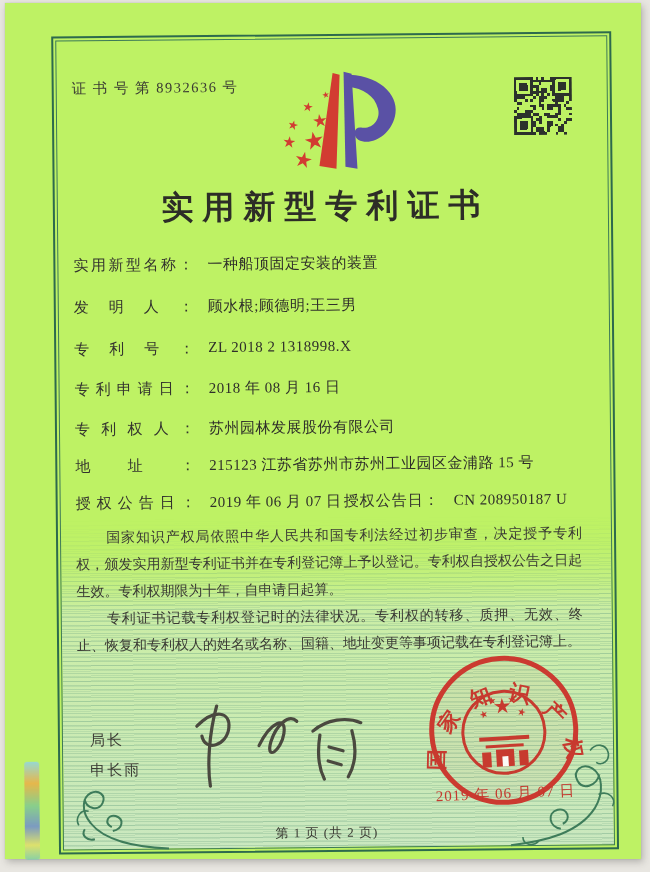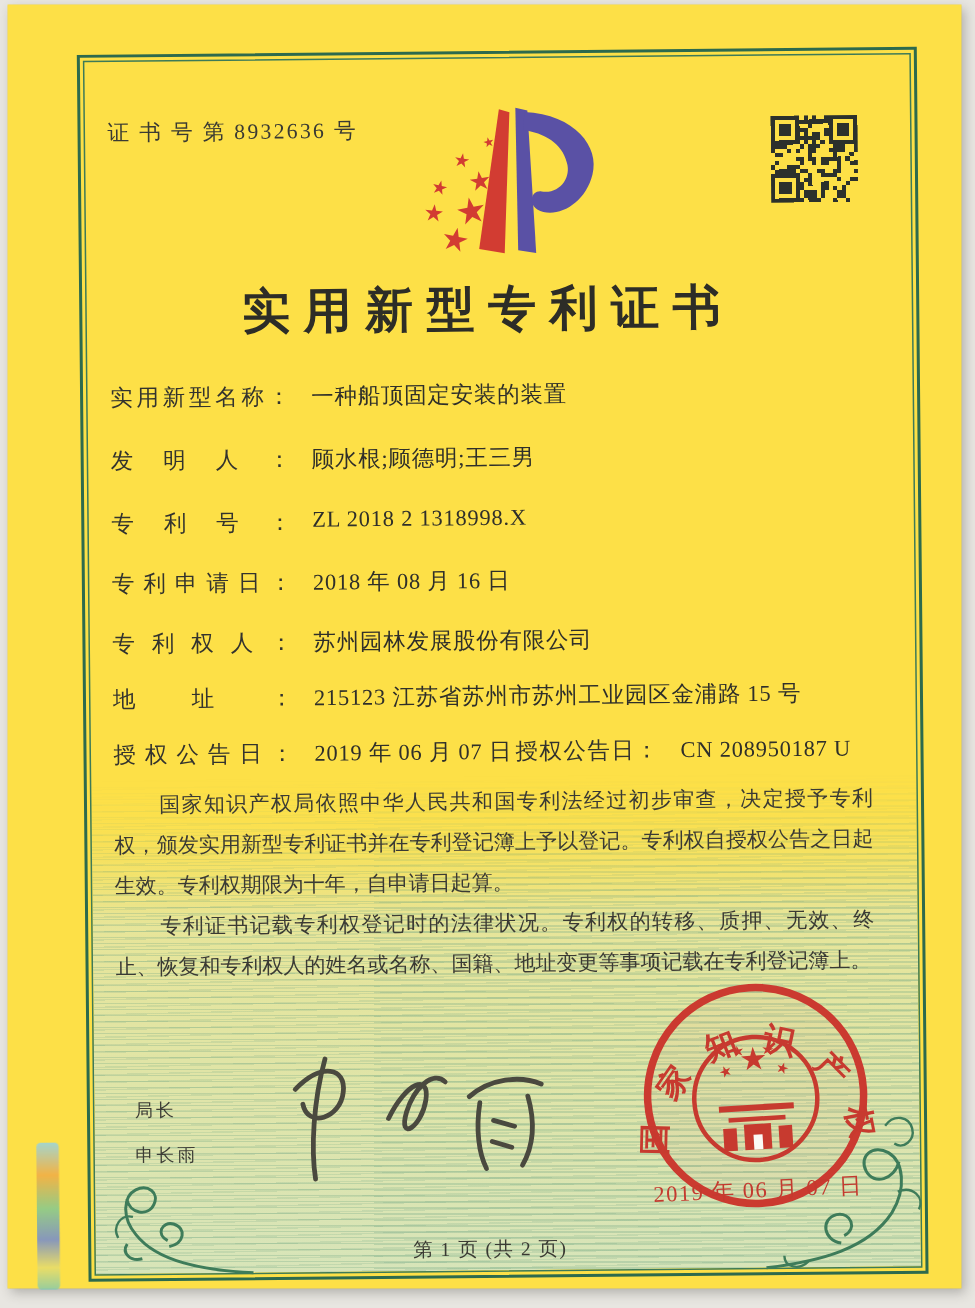--- a/index.html
+++ b/index.html
@@ -4,21 +4,21 @@
 <style>
   html,body{margin:0;padding:0;}
   body{
     width:650px;height:872px;overflow:hidden;position:relative;
     background:#e8e6e1;
     font-family:"Liberation Serif","DejaVu Serif",serif;
     color:#33332e;
   }
   .sheet{
     position:absolute;left:5px;top:3px;right:9px;bottom:13px;
-    background:#fde047;
+    background:#bef264;
     box-shadow:2px 3px 7px rgba(60,60,55,.30), 0 0 1px rgba(0,0,0,.2);
   }
   .tilt{
     position:absolute;inset:0;
     transform:rotate(-0.55deg);
     transform-origin:50% 50%;
   }
   
   .frame{
     position:absolute;left:50px;top:31px;width:556px;height:814px;
@@ -60,21 +60,21 @@
   .fvalue{margin-left:14px;letter-spacing:.5px;color:#2f2f2a;}
   .pair2{position:absolute;left:268px;top:0;}
   .pair2 .plabel{letter-spacing:1px;}
   
   .bodytext{
     position:absolute;left:70px;top:519px;width:506px;
     font-size:14px;line-height:1.93;text-align:justify;color:#3a3a34;
   }
   .bodytext p{margin:0;text-indent:2.15em;}
   
-  .signer{position:absolute;left:82px;top:720px;font-size:12px;line-height:30px;letter-spacing:2px;color:#3c3c35;}
+  .signer{position:absolute;left:82px;top:720px;font-size:15px;line-height:30px;letter-spacing:2px;color:#3c3c35;}
   .signature{position:absolute;left:163px;top:686px;width:210px;height:104px;}
   .seal{position:absolute;left:383px;top:643px;width:228px;height:178px;transform:rotate(-3deg);}
   .seal-date{
     position:absolute;left:388px;top:783px;width:218px;text-align:center;
     color:#c43a2f;font-size:15px;letter-spacing:1px;transform:rotate(-2deg);
   }
   .footer{
     position:absolute;left:0;right:0;top:821px;text-align:center;
     font-size:13px;letter-spacing:1px;color:#3a3a33;
   }

